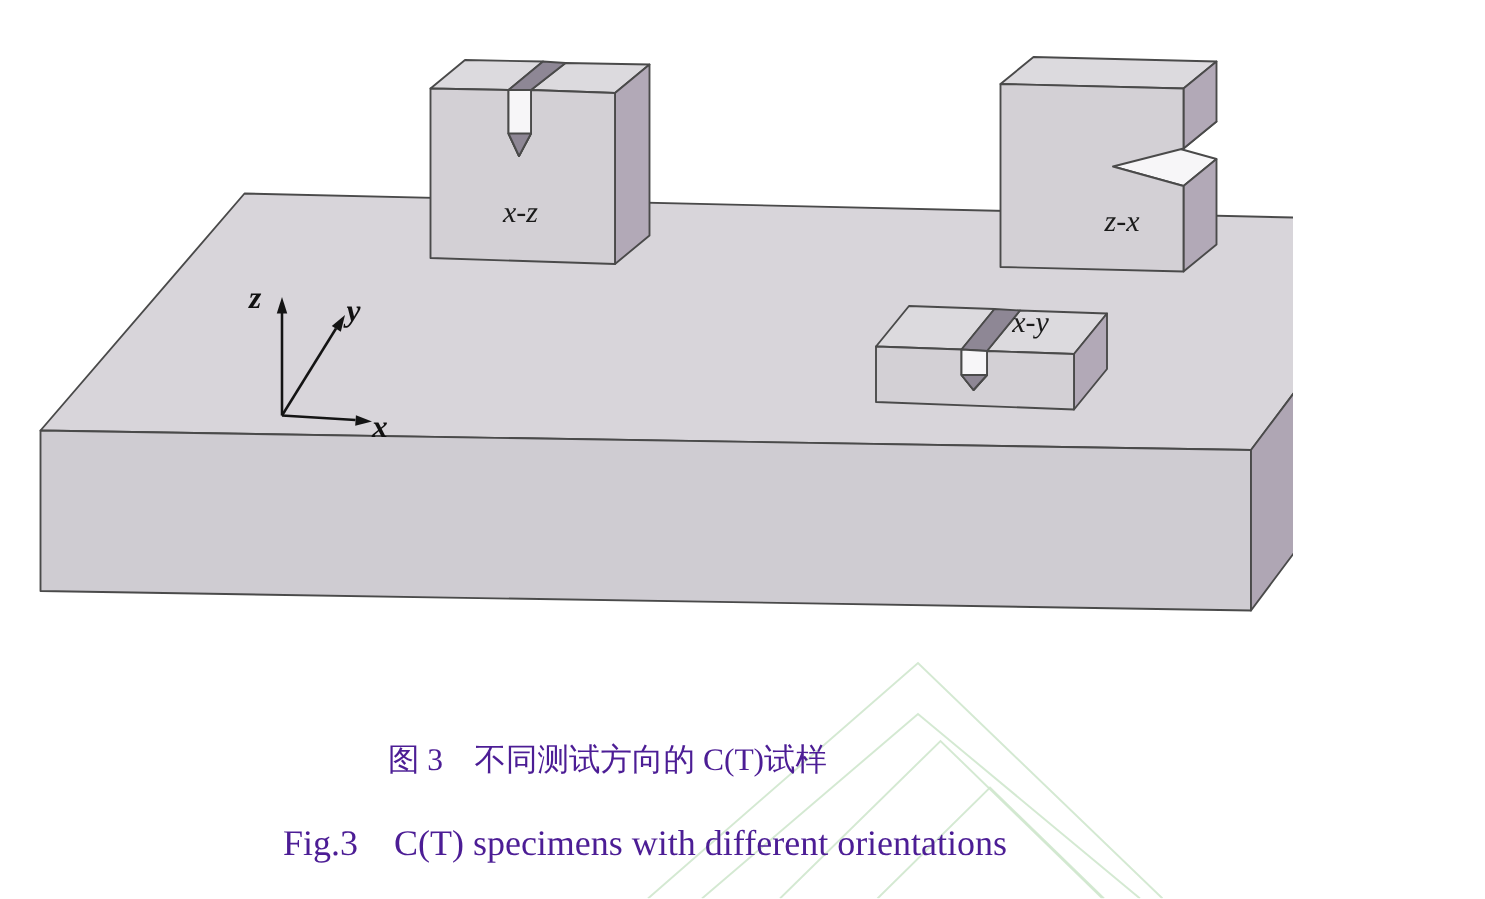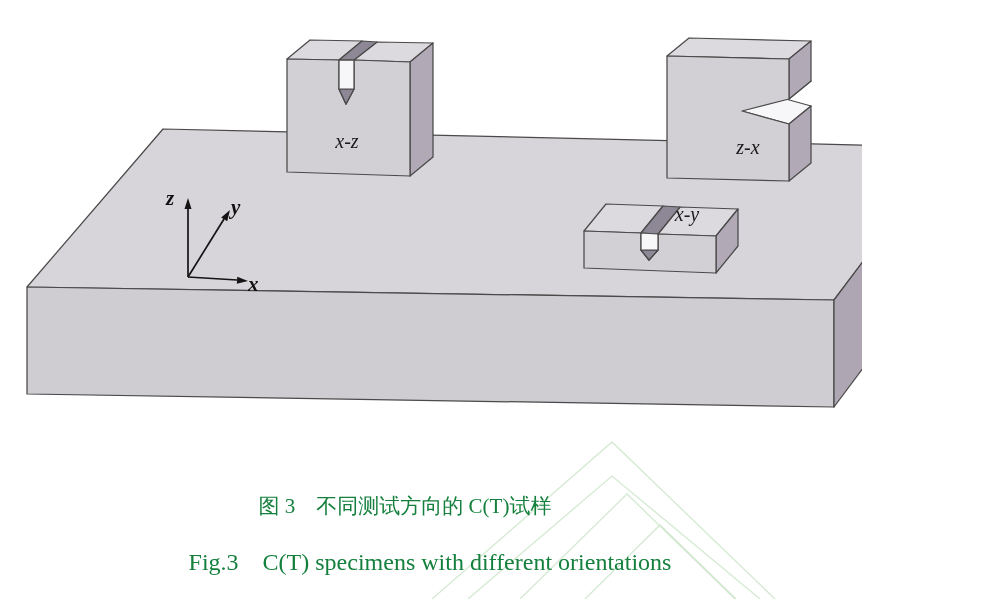--- a/index.html
+++ b/index.html
@@ -50,21 +50,21 @@
   }
   .wm-line {
     fill: none;
     stroke-width: 1.3;
     opacity: 0.9;
   }
   .caption {
     position: absolute;
     transform: translateX(-50%);
     white-space: nowrap;
-    color: #15803d;
+    color: #4c1d95;
   }
   .caption-cn {
     left: 405px;
     top: 492px;
     font-size: 21px;
   }
   .caption-en {
     left: 430px;
     top: 546px;
     font-size: 24px;

